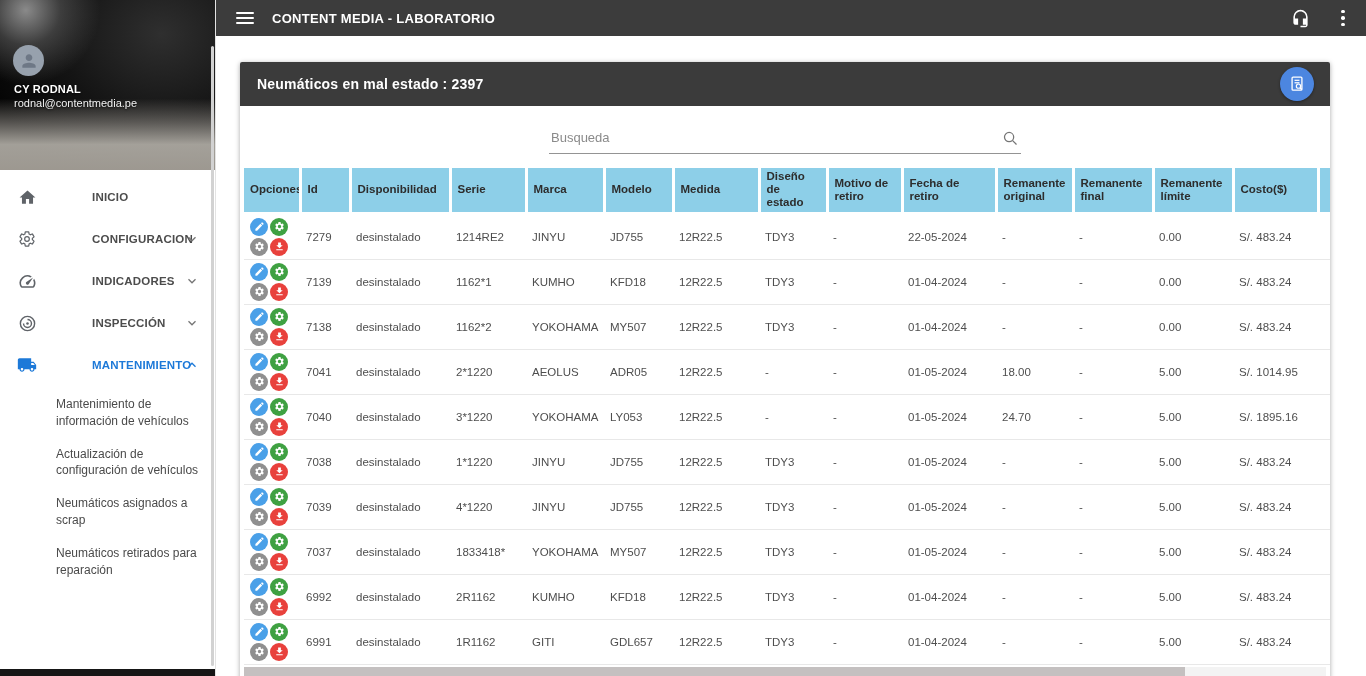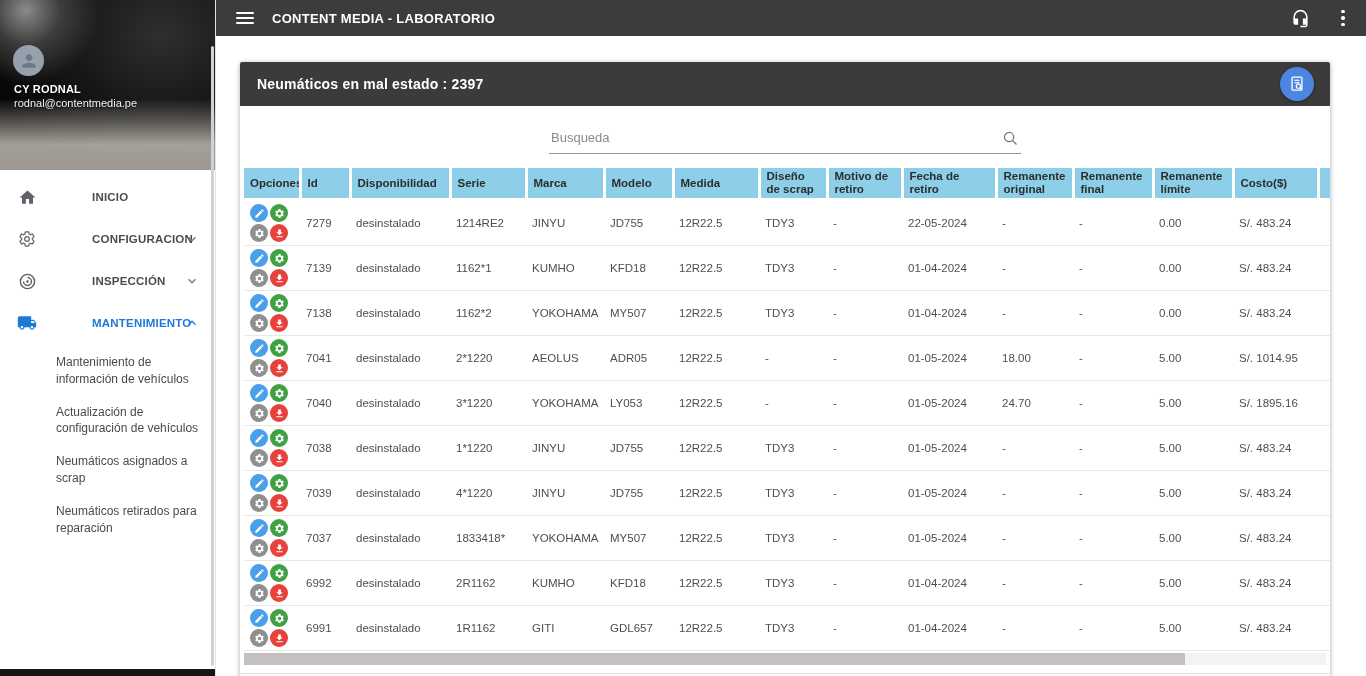--- a/index.html
+++ b/index.html
@@ -101,20 +101,33 @@
       <span class="nlabel">INICIO</span>
     </div>
     <div class="nav-item">
       <span class="nicon">
         <svg width="18" height="18" viewBox="0 0 24 24">
             <path fill="none" stroke="#5f6368" stroke-width="1.6" d="M19.14 12.94c.04-.3.06-.61.06-.94s-.02-.64-.07-.94l2.03-1.58c.18-.14.23-.41.12-.61l-1.92-3.32c-.12-.22-.37-.29-.59-.22l-2.39.96c-.5-.38-1.03-.7-1.62-.94l-.36-2.54c-.04-.24-.24-.41-.48-.41h-3.84c-.24 0-.43.17-.47.41l-.36 2.54c-.59.24-1.13.57-1.62.94l-2.39-.96c-.22-.08-.47 0-.59.22L2.74 8.87c-.12.21-.08.47.12.61l2.03 1.58c-.05.3-.09.63-.09.94s.02.64.07.94l-2.03 1.58c-.18.14-.23.41-.12.61l1.92 3.32c.12.22.37.29.59.22l2.39-.96c.5.38 1.03.7 1.62.94l.36 2.54c.05.24.24.41.48.41h3.84c.24 0 .44-.17.47-.41l.36-2.54c.59-.24 1.13-.56 1.62-.94l2.39.96c.22.08.47 0 .59-.22l1.92-3.32c.12-.22.07-.47-.12-.61l-2.01-1.58z"></path>
             <circle cx="12" cy="12" r="3.1" fill="none" stroke="#5f6368" stroke-width="1.6"></circle>
           </svg>
       </span>
       <span class="nlabel">CONFIGURACION</span>
+      <span class="chev">
+        <svg width="14" height="14" viewBox="0 0 24 24">
+            <path fill="none" stroke="#757575" stroke-width="2.2" d="M6 9l6 6 6-6"></path>
+          </svg>
+      </span>
+    </div>
+    <div class="nav-item">
+      <span class="nicon">
+        <svg width="19" height="19" viewBox="0 0 24 24">
+            <path fill="#5f6368" d="M20.38 8.57l-1.23 1.85a8 8 0 0 1-.22 7.58H5.07A8 8 0 0 1 15.58 6.85l1.85-1.23A10 10 0 0 0 3.35 19a2 2 0 0 0 1.72 1h13.85a2 2 0 0 0 1.74-1 10 10 0 0 0-.27-10.43zm-9.79 6.84a2 2 0 0 0 2.83 0l5.66-8.49-8.49 5.66a2 2 0 0 0 0 2.83z"></path>
+          </svg>
+      </span>
+      <span class="nlabel">INDICADORES</span>
       <span class="chev">
         <svg width="14" height="14" viewBox="0 0 24 24">
             <path fill="none" stroke="#757575" stroke-width="2.2" d="M6 9l6 6 6-6"></path>
           </svg>
       </span>
     </div>
     <div class="nav-item">
       <span class="nicon">
         <svg width="19" height="19" viewBox="0 0 24 24">
             <circle cx="12" cy="12" r="9" fill="none" stroke="#5f6368" stroke-width="1.8"></circle>
@@ -224,21 +237,21 @@
           </colgroup>
         <thead>
             <tr id="table-head-row">
               <th>Opciones</th>
               <th>Id</th>
               <th>Disponibilidad</th>
               <th>Serie</th>
               <th>Marca</th>
               <th>Modelo</th>
               <th>Medida</th>
-              <th>Diseño de scrap</th>
+              <th>Diseño de estado</th>
               <th>Motivo de retiro</th>
               <th>Fecha de retiro</th>
               <th>Remanente original</th>
               <th>Remanente final</th>
               <th>Remanente límite</th>
               <th>Costo($)</th>
               <th></th>
             </tr>
           </thead>
         <tbody id="table-body">

